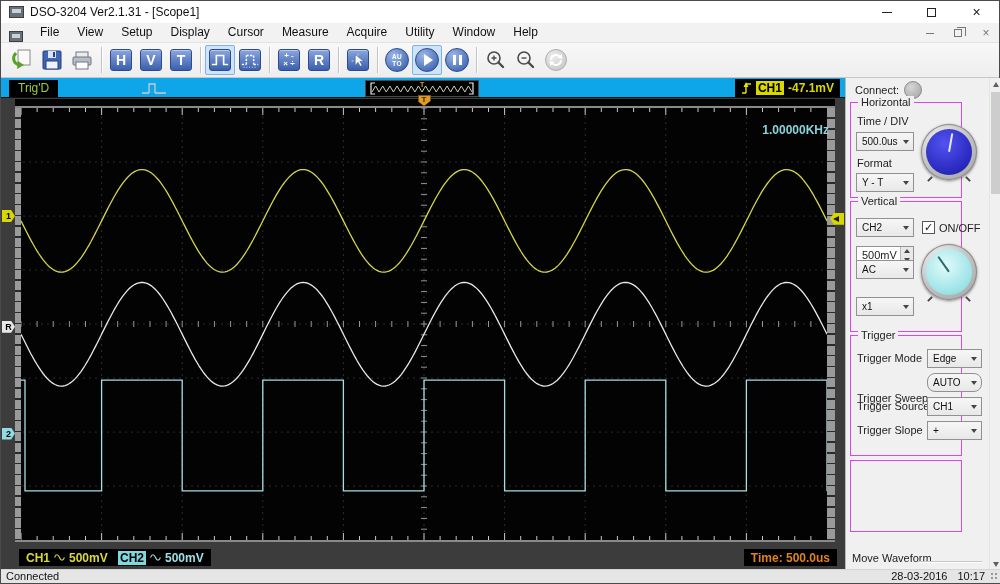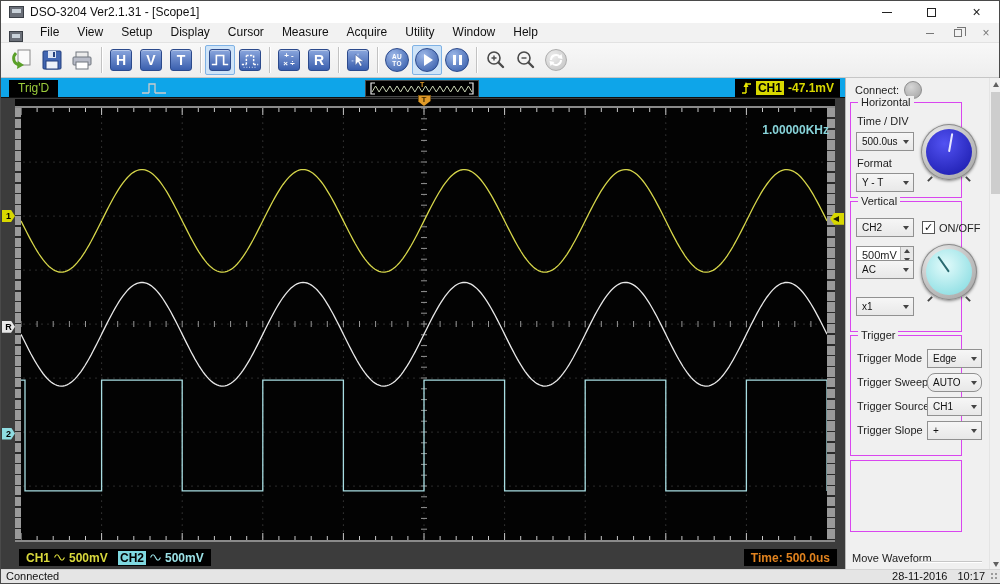--- a/index.html
+++ b/index.html
@@ -425,21 +425,21 @@
         </div>
       </div>
 
       <div class="group" style="top:257px; height:121px;">
         <span class="group-title">Trigger</span>
         <div class="trigrow-lbl" style="top:16px;">Trigger Mode</div>
         <div class="combo trigrow-combo" style="top:13px;">
           <span>Edge</span>
           <span class="chev"></span>
         </div>
-        <div class="trigrow-lbl" style="top:40px;">Trigger Sweep</div>
+        <div class="trigrow-lbl" style="top:56px;">Trigger Sweep</div>
         <div class="combo trigrow-combo" style="top:37px;border-radius:8px;">
           <span>AUTO</span>
           <span class="chev"></span>
         </div>
         <div class="trigrow-lbl" style="top:64px;">Trigger Source</div>
         <div class="combo trigrow-combo" style="top:61px;">
           <span>CH1</span>
           <span class="chev"></span>
         </div>
         <div class="trigrow-lbl" style="top:88px;">Trigger Slope</div>
@@ -464,18 +464,18 @@
         <div class="sb-arrow down">
             <i></i>
           </div>
       </div>
     </div>
   </div>
 
   <div class="statusbar">
     <span class="sb-left">Connected</span>
     <span class="sb-right">
-      <span>28-11-2016</span>
+      <span>28-03-2016</span>
       <span>10:17</span>
     </span>
     <span class="grip"></span>
   </div>
 </div>
 
 </body></html>

